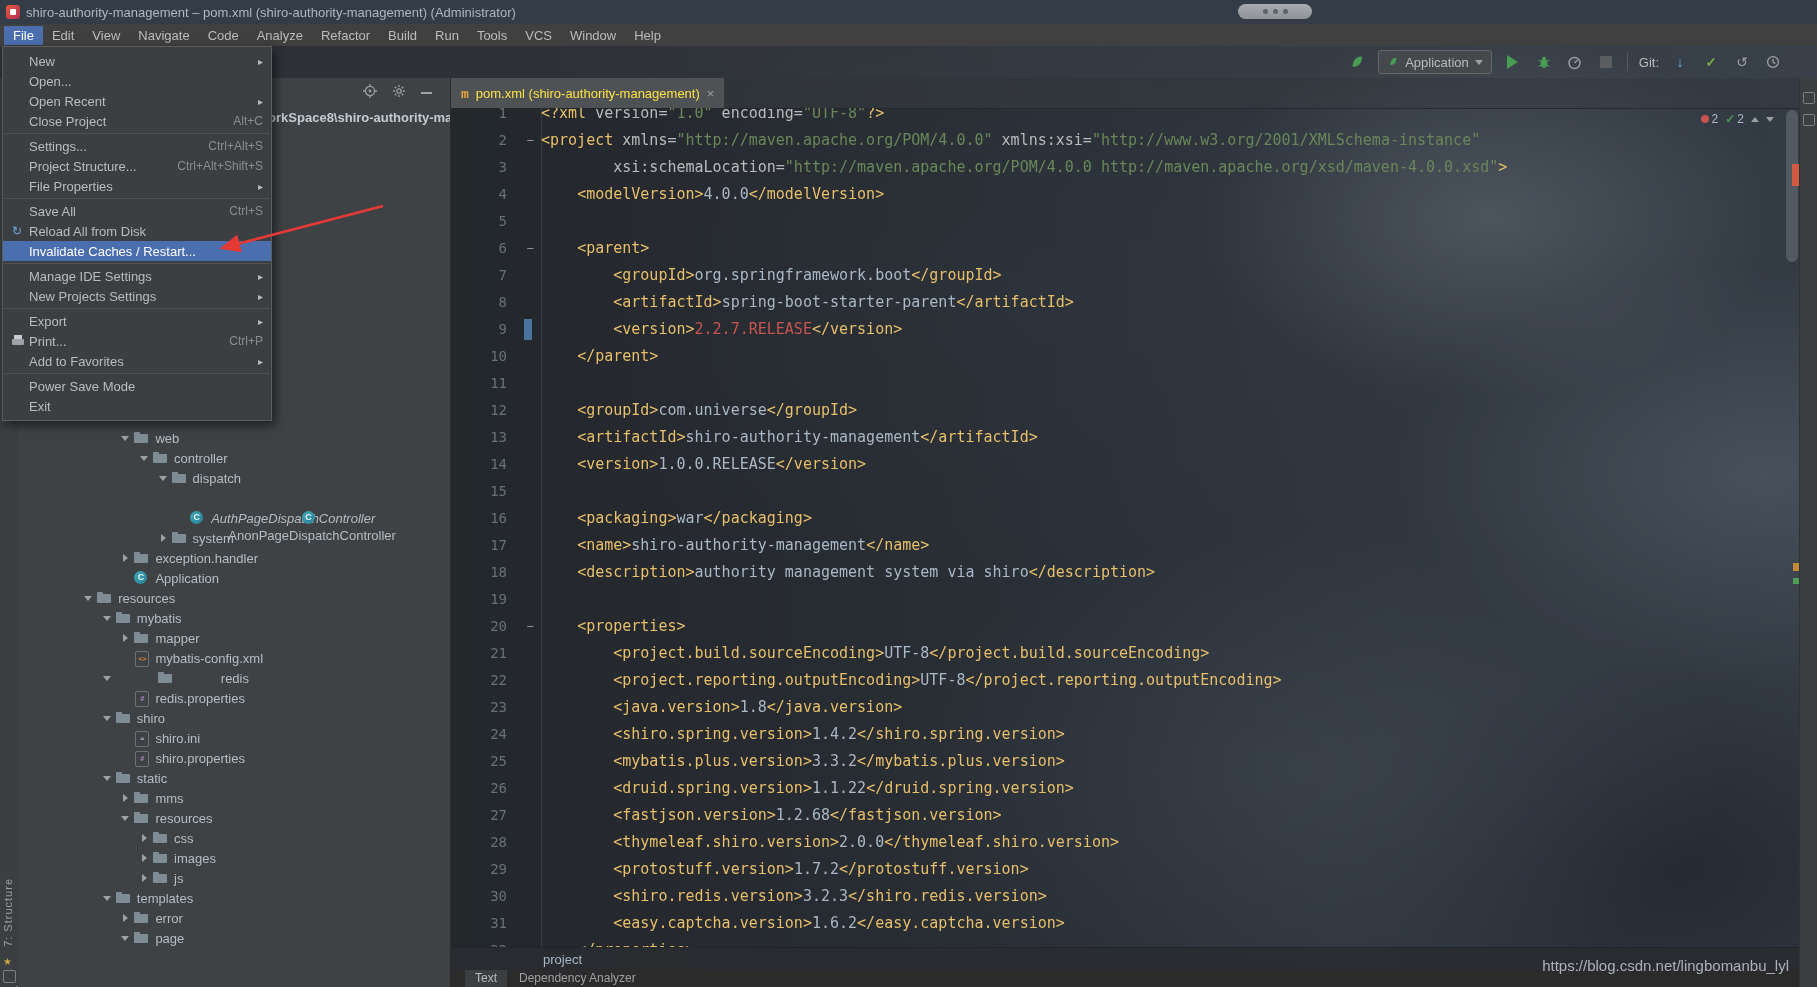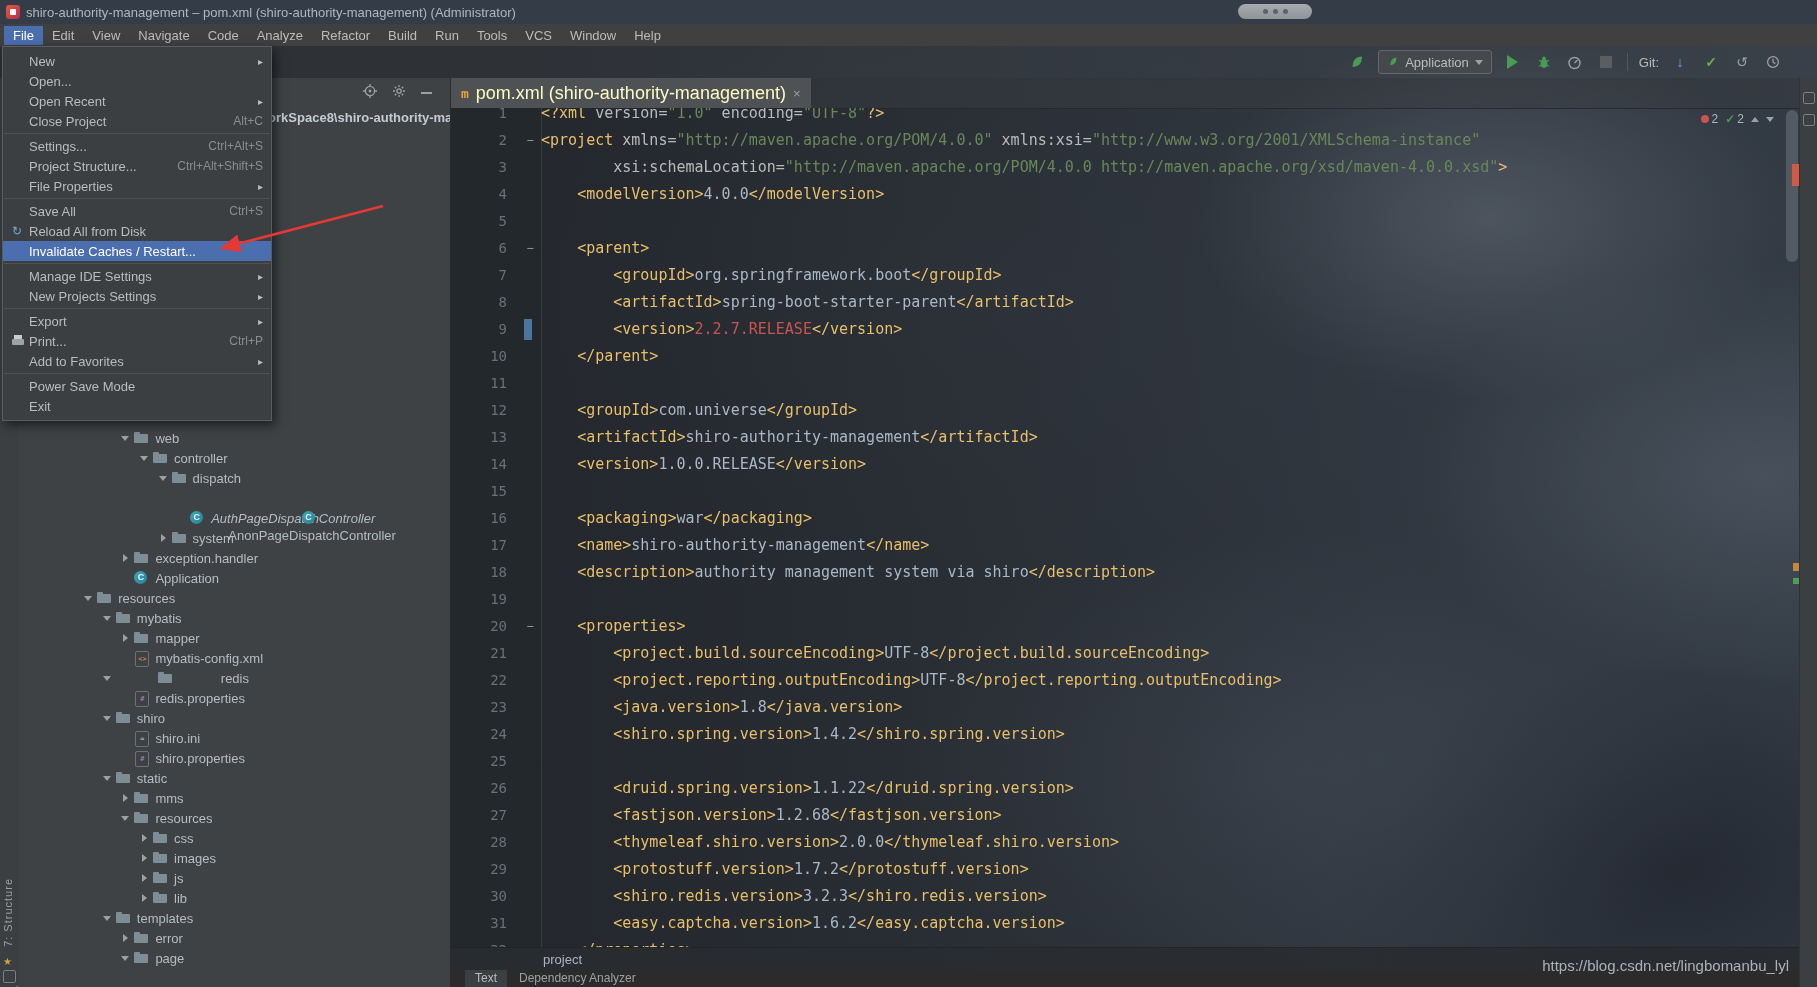--- a/index.html
+++ b/index.html
@@ -57,21 +57,21 @@
   .ti.class::before{content:"C";position:absolute;left:1px;top:3px;width:13px;height:13px;border-radius:50%;background:linear-gradient(135deg,#3BAAB8,#2C7F98);color:#ECF4F6;font:bold 9px/13px "Liberation Sans",sans-serif;text-align:center}
   .ti.xml::before,.ti.props::before,.ti.text::before,.ti.html::before{position:absolute;left:2px;top:3px;width:12px;height:14px;background:#3E4143;border:1px solid #6E7276;border-radius:2px;font:bold 7px/14px "DejaVu Sans Mono",monospace;text-align:center}
   .ti.xml::before{content:"<>";color:#D28445}
   .ti.props::before{content:"#";color:#9876AA}
   .ti.text::before{content:"=";color:#A9B7C6}
   .ti.html::before{content:"<>";color:#6A9EC5}
   
   .editor{position:absolute;left:451px;top:78px;right:17px;bottom:0;z-index:2}
   .tabbar{position:absolute;left:0;top:0;right:0;height:30px;background:rgba(50,53,56,.55);border-bottom:1px solid rgba(32,34,36,.6)}
   .tab{display:inline-flex;height:30px;align-items:center;background:#4E5254;padding:0 10px;gap:7px;border-right:1px solid #323537}
-  .tab-label{font-size:18px;color:#fef9c3}
+  .tab-label{font-size:13px;color:#fde047}
   .maven-ic{font:bold 13px/15px "DejaVu Sans Mono",monospace;color:#E8A33D}
   .tab-close{color:#9DA0A3;font-size:13px;line-height:1}
   .code-area{position:absolute;left:0;top:30px;right:0;bottom:39px;overflow:hidden;
     background:linear-gradient(90deg,rgba(34,38,43,.72) 0%,rgba(34,38,43,.5) 35%,rgba(34,38,43,.28) 70%,rgba(30,34,40,.25) 100%)}
   .gutter-bg{position:absolute;left:0;top:0;bottom:0;width:90px;background:rgba(36,39,43,.45);border-right:1px solid rgba(95,100,106,.35)}
   .code-lines{position:absolute;left:0;top:-8px;right:16px;font-family:"DejaVu Sans Mono",monospace;font-size:15px}
   .cl{height:27px;line-height:27px;display:flex;position:relative}
   .ln{width:56px;text-align:right;padding-right:12px;color:#697077;font-size:14px;flex:none}
   .fold{width:22px;flex:none;color:#8E959B;text-align:center;font-size:12px}
   .vcs{position:absolute;left:73px;top:3px;bottom:3px;width:8px;background:#4A749C}
@@ -323,25 +323,20 @@
         <div class="tree-row" style="padding-left: 119px;">
           <span class="chev closed"></span>
           <span class="ti folder"></span>
           <span>images</span>
         </div>
         <div class="tree-row" style="padding-left: 119px;">
           <span class="chev closed"></span>
           <span class="ti folder"></span>
           <span>js</span>
         </div>
-        <div class="tree-row" style="padding-left: 119px;">
-          <span class="chev closed"></span>
-          <span class="ti folder"></span>
-          <span>lib</span>
-        </div>
         <div class="tree-row" style="padding-left: 81.8px;">
           <span class="chev open"></span>
           <span class="ti folder"></span>
           <span>templates</span>
         </div>
         <div class="tree-row" style="padding-left: 100.4px;">
           <span class="chev closed"></span>
           <span class="ti folder"></span>
           <span>error</span>
         </div>
@@ -482,20 +477,21 @@
           <span class="ct"><span class="tk-t">        </span><span class="tk-g">&lt;java.version&gt;</span><span class="tk-t">1.8</span><span class="tk-g">&lt;/java.version&gt;</span></span>
         </div>
         <div class="cl">
           <span class="ln">24</span>
           <span class="fold"></span>
           <span class="ct"><span class="tk-t">        </span><span class="tk-g">&lt;shiro.spring.version&gt;</span><span class="tk-t">1.4.2</span><span class="tk-g">&lt;/shiro.spring.version&gt;</span></span>
         </div>
         <div class="cl">
           <span class="ln">25</span>
           <span class="fold"></span>
+          <span class="ct"><span class="tk-t">        </span><span class="tk-g">&lt;mybatis.plus.version&gt;</span><span class="tk-t">3.3.2</span><span class="tk-g">&lt;/mybatis.plus.version&gt;</span></span>
         </div>
         <div class="cl">
           <span class="ln">26</span>
           <span class="fold"></span>
           <span class="ct"><span class="tk-t">        </span><span class="tk-g">&lt;druid.spring.version&gt;</span><span class="tk-t">1.1.22</span><span class="tk-g">&lt;/druid.spring.version&gt;</span></span>
         </div>
         <div class="cl">
           <span class="ln">27</span>
           <span class="fold"></span>
           <span class="ct"><span class="tk-t">        </span><span class="tk-g">&lt;fastjson.version&gt;</span><span class="tk-t">1.2.68</span><span class="tk-g">&lt;/fastjson.version&gt;</span></span>

